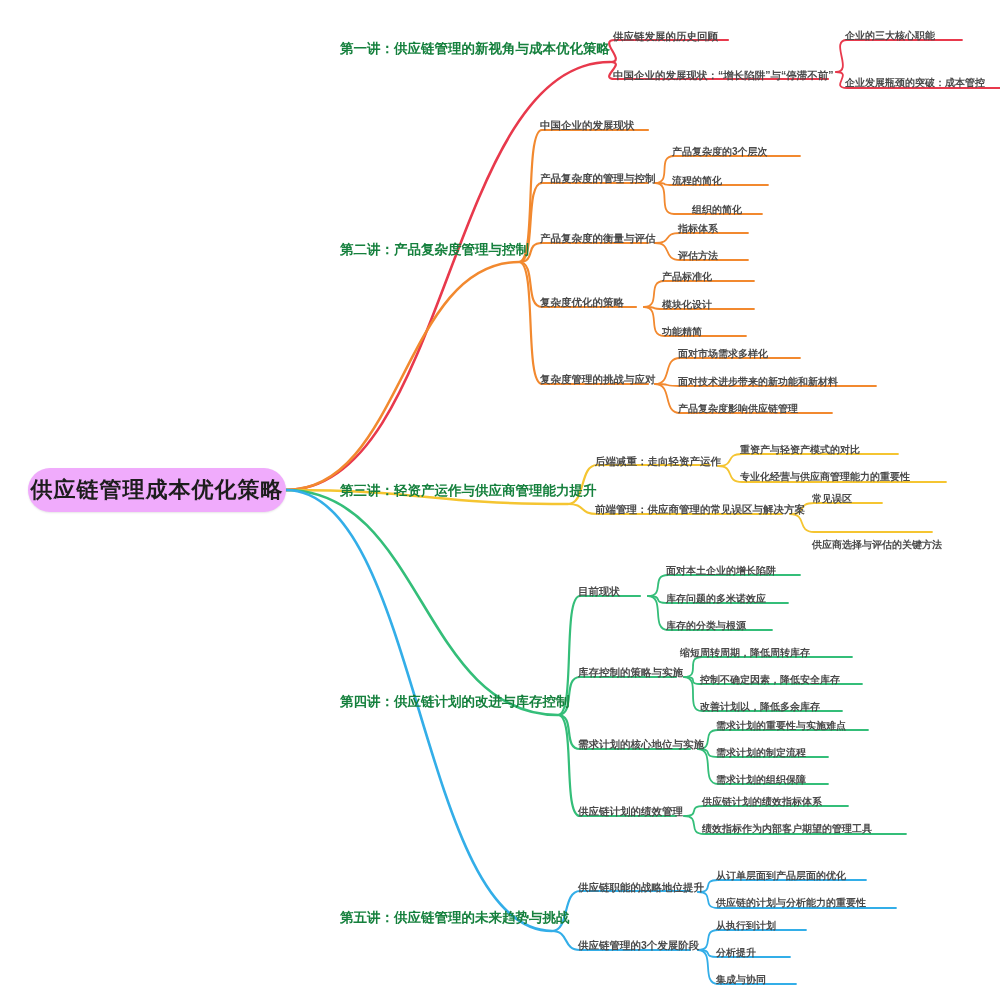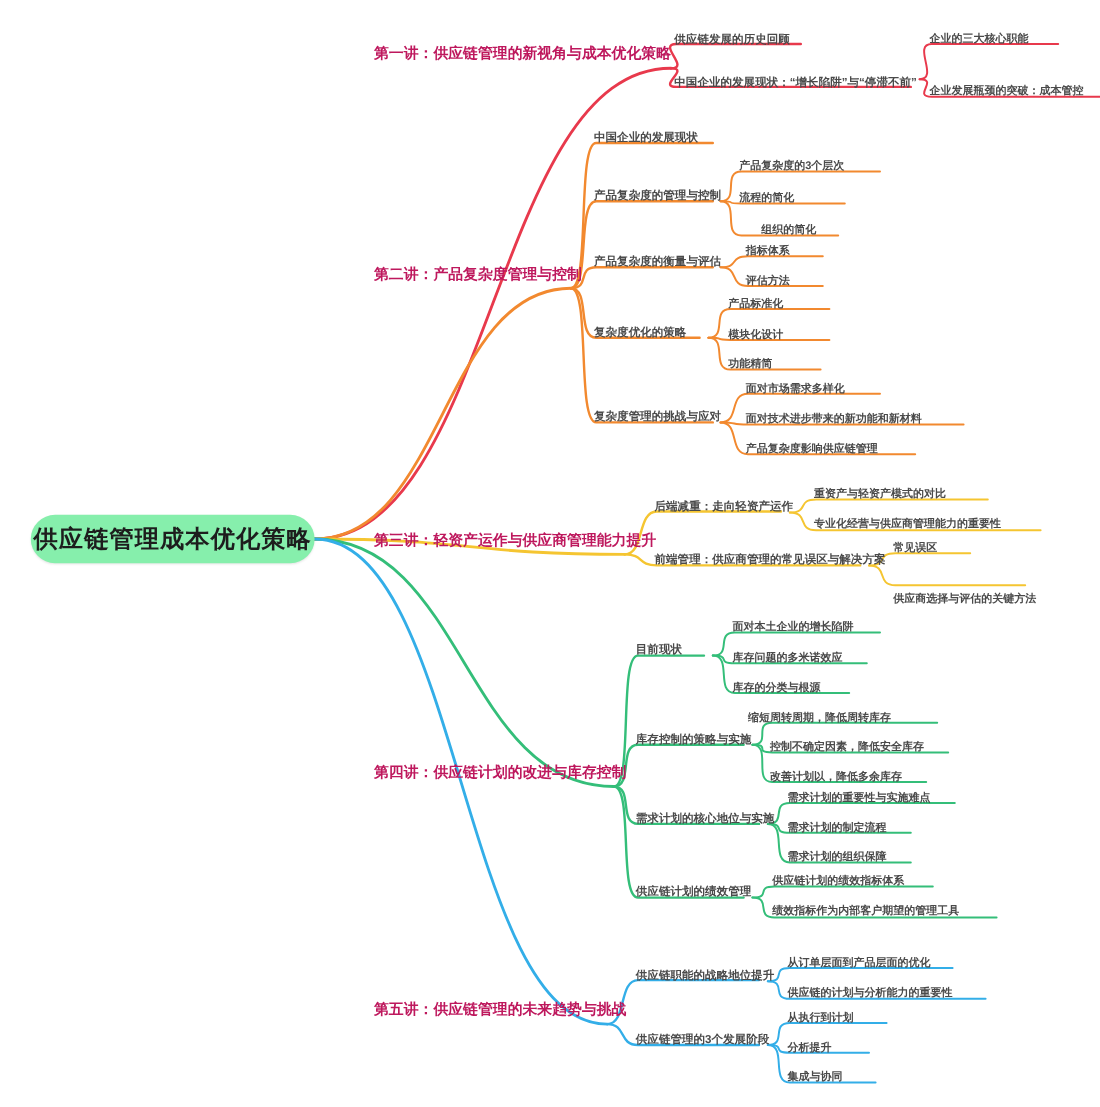--- a/index.html
+++ b/index.html
@@ -1,20 +1,20 @@
 <!DOCTYPE html>
 <html><head>
 <meta charset="utf-8">
 <style>
   html,body{margin:0;padding:0;background:#ffffff;}
   body{font-family:"Liberation Sans","DejaVu Sans",sans-serif;}
   #stage{position:relative;width:1000px;height:1006px;background:#ffffff;overflow:hidden;}
   #wires{position:absolute;left:0;top:0;width:1000px;height:1006px;}
   .node-label{position:absolute;white-space:nowrap;color:#3b3b3b;line-height:1;}
-  .lvl1{font-size:13.5px;font-weight:700;color:#be185d;}
+  .lvl1{font-size:13.5px;font-weight:700;color:#15803d;}
   .lvl2{font-size:10.5px;font-weight:700;color:#4a4a4a;}
   .lvl3{font-size:10px;font-weight:700;color:#4a4a4a;}
   #root-node{position:absolute;display:flex;align-items:center;justify-content:center;
     background:#F8CC35;border-radius:24px;color:#1d1d1d;font-size:22px;font-weight:700;
     letter-spacing:1px;box-shadow:0 1px 2px rgba(0,0,0,.10);}
 </style>
 </head>
 <body>
 
 <div id="stage">
@@ -121,14 +121,14 @@
       <div class="node-label lvl3" style="left: 702px; top: 824px;">绩效指标作为内部客户期望的管理工具</div>
       <div class="node-label lvl1" style="left: 340px; top: 911px;">第五讲：供应链管理的未来趋势与挑战</div>
       <div class="node-label lvl2" style="left: 578px; top: 882px;">供应链职能的战略地位提升</div>
       <div class="node-label lvl3" style="left: 716px; top: 871px;">从订单层面到产品层面的优化</div>
       <div class="node-label lvl3" style="left: 716px; top: 898px;">供应链的计划与分析能力的重要性</div>
       <div class="node-label lvl2" style="left: 578px; top: 940px;">供应链管理的3个发展阶段</div>
       <div class="node-label lvl3" style="left: 716px; top: 921px;">从执行到计划</div>
       <div class="node-label lvl3" style="left: 716px; top: 948px;">分析提升</div>
       <div class="node-label lvl3" style="left: 716px; top: 975px;">集成与协同</div>
     </div>
-  <div id="root-node" style="left: 28px; top: 468px; width: 258px; height: 44px; background: #86efac; color: rgb(29, 29, 29);">供应链管理成本优化策略</div>
+  <div id="root-node" style="left: 28px; top: 468px; width: 258px; height: 44px; background: #f0abfc; color: rgb(29, 29, 29);">供应链管理成本优化策略</div>
 </div>
 
 </body></html>

